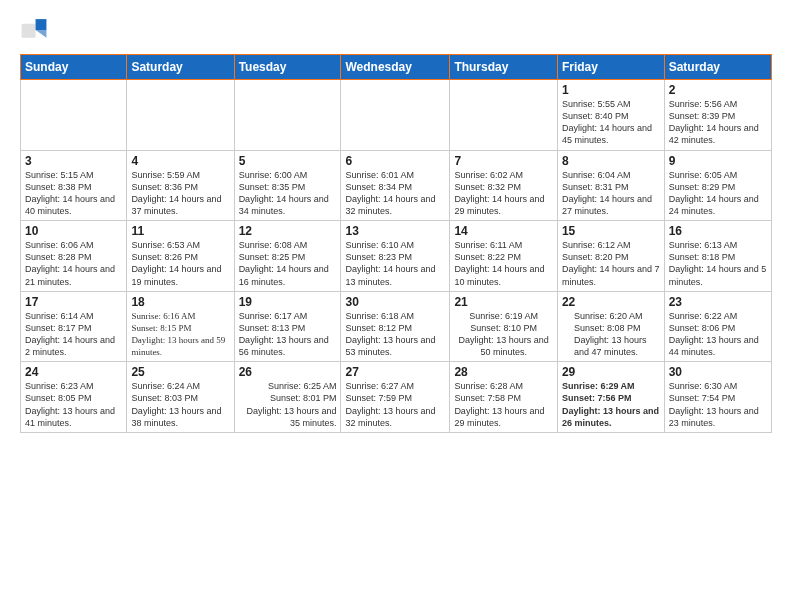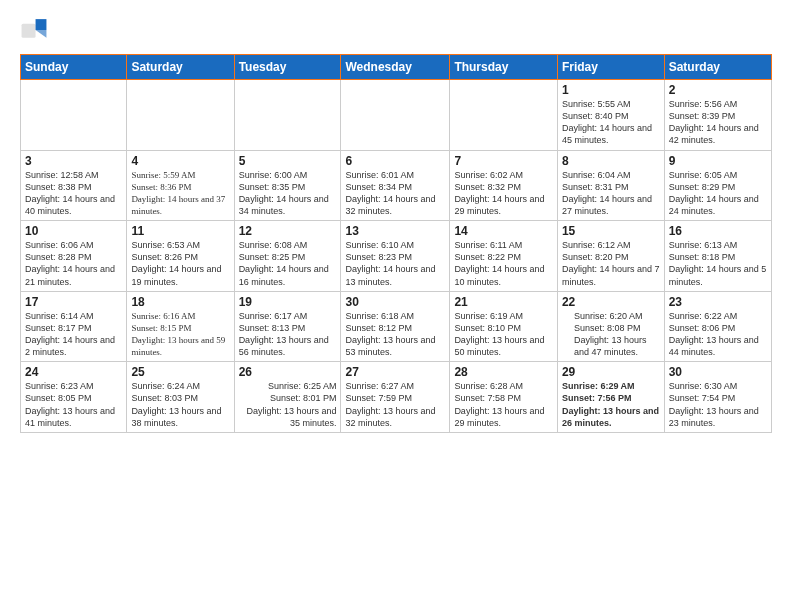--- a/index.html
+++ b/index.html
@@ -146,27 +146,27 @@
           <td>
             <span class="day-number">2</span>
             <div class="day-info" style="white-space: pre-line;">Sunrise: 5:56 AM
 Sunset: 8:39 PM
 Daylight: 14 hours and 42 minutes.</div>
           </td>
         </tr>
         <tr>
           <td>
             <span class="day-number">3</span>
-            <div class="day-info" style="white-space: pre-line;">Sunrise: 12:58 AM
+            <div class="day-info" style="white-space: pre-line;">Sunrise: 5:15 AM
 Sunset: 8:38 PM
 Daylight: 14 hours and 40 minutes.</div>
           </td>
           <td>
             <span class="day-number">4</span>
-            <div class="day-info" style="white-space: pre-line; font-family: Liberation Serif, serif;">Sunrise: 5:59 AM
+            <div class="day-info" style="white-space: pre-line;">Sunrise: 5:59 AM
 Sunset: 8:36 PM
 Daylight: 14 hours and 37 minutes.</div>
           </td>
           <td>
             <span class="day-number">5</span>
             <div class="day-info" style="white-space: pre-line;">Sunrise: 6:00 AM
 Sunset: 8:35 PM
 Daylight: 14 hours and 34 minutes.</div>
           </td>
           <td>
@@ -258,21 +258,21 @@
 Daylight: 13 hours and 56 minutes.</div>
           </td>
           <td>
             <span class="day-number">30</span>
             <div class="day-info" style="white-space: pre-line;">Sunrise: 6:18 AM
 Sunset: 8:12 PM
 Daylight: 13 hours and 53 minutes.</div>
           </td>
           <td>
             <span class="day-number">21</span>
-            <div class="day-info" style="white-space: pre-line;">Sunrise: 6:19 AM
+            <div class="day-info" style="white-space: pre-line; text-align: center;">Sunrise: 6:19 AM
 Sunset: 8:10 PM
 Daylight: 13 hours and 50 minutes.</div>
           </td>
           <td>
             <span class="day-number">22</span>
             <div class="day-info" style="white-space: pre-line; margin-left: 12px;">Sunrise: 6:20 AM
 Sunset: 8:08 PM
 Daylight: 13 hours and 47 minutes.</div>
           </td>
           <td>

